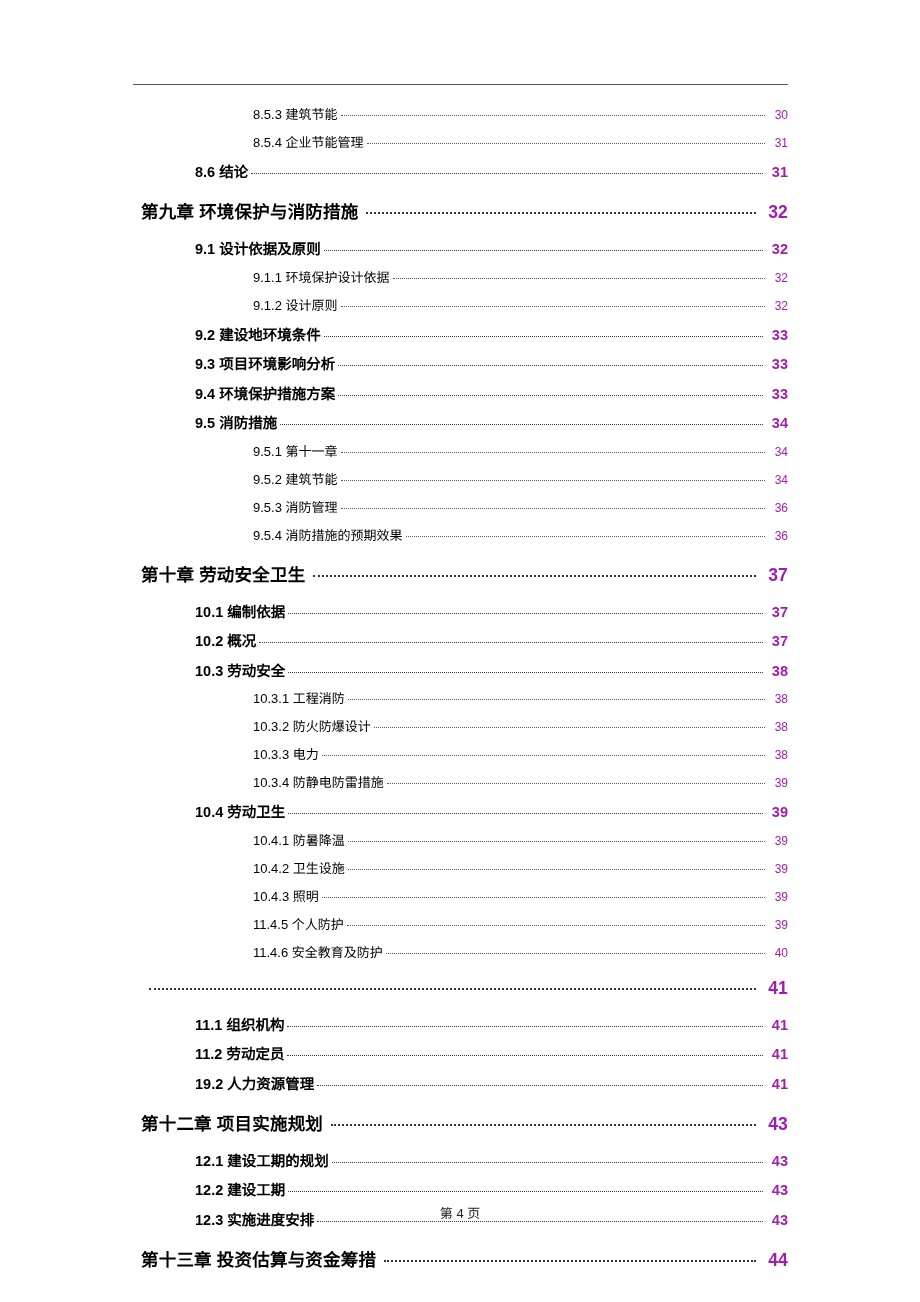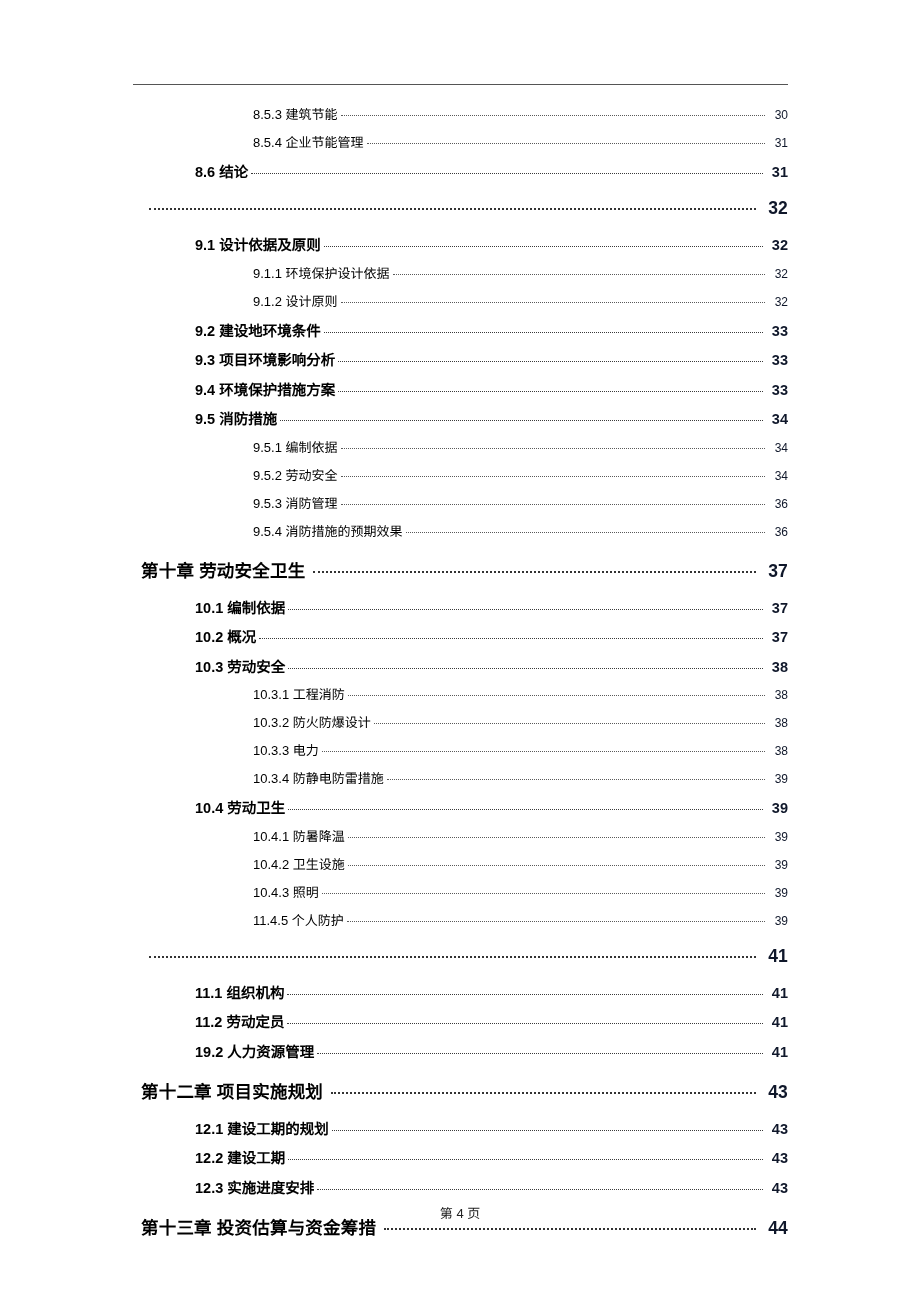--- a/index.html
+++ b/index.html
@@ -56,21 +56,21 @@
     min-width: 8px;
     position: relative;
     top: -3px;
     border-bottom: 1px dotted #3a3a3a;
     margin: 0 3px;
     height: 0;
   }
   .pg {
     flex: 0 0 auto;
     text-align: right;
-    color: #0f172a;
+    color: #a21caf;
   }
 
   
   .lvl-ch {
     font-size: 17.5px;
     font-weight: bold;
     padding-left: 8px;
     margin-top: 17px;
     margin-bottom: 14px;
     letter-spacing: 0.2px;
@@ -130,20 +130,21 @@
           <span class="toc-text">8.5.4 企业节能管理</span>
           <span class="leader"></span>
           <span class="pg">31</span>
         </div>
         <div class="toc-row lvl-2">
           <span class="toc-text">8.6 结论</span>
           <span class="leader"></span>
           <span class="pg">31</span>
         </div>
         <div class="toc-row lvl-ch">
+          <span class="toc-text">第九章  环境保护与消防措施</span>
           <span class="leader"></span>
           <span class="pg">32</span>
         </div>
         <div class="toc-row lvl-2">
           <span class="toc-text">9.1 设计依据及原则</span>
           <span class="leader"></span>
           <span class="pg">32</span>
         </div>
         <div class="toc-row lvl-3">
           <span class="toc-text">9.1.1 环境保护设计依据</span>
@@ -169,26 +170,26 @@
           <span class="toc-text">9.4 环境保护措施方案</span>
           <span class="leader"></span>
           <span class="pg">33</span>
         </div>
         <div class="toc-row lvl-2">
           <span class="toc-text">9.5 消防措施</span>
           <span class="leader"></span>
           <span class="pg">34</span>
         </div>
         <div class="toc-row lvl-3">
-          <span class="toc-text">9.5.1 编制依据</span>
+          <span class="toc-text">9.5.1 第十一章</span>
           <span class="leader"></span>
           <span class="pg">34</span>
         </div>
         <div class="toc-row lvl-3">
-          <span class="toc-text">9.5.2 劳动安全</span>
+          <span class="toc-text">9.5.2 建筑节能</span>
           <span class="leader"></span>
           <span class="pg">34</span>
         </div>
         <div class="toc-row lvl-3">
           <span class="toc-text">9.5.3 消防管理</span>
           <span class="leader"></span>
           <span class="pg">36</span>
         </div>
         <div class="toc-row lvl-3">
           <span class="toc-text">9.5.4 消防措施的预期效果</span>
@@ -252,20 +253,25 @@
         </div>
         <div class="toc-row lvl-3">
           <span class="toc-text">10.4.3 照明</span>
           <span class="leader"></span>
           <span class="pg">39</span>
         </div>
         <div class="toc-row lvl-3">
           <span class="toc-text">11.4.5 个人防护</span>
           <span class="leader"></span>
           <span class="pg">39</span>
+        </div>
+        <div class="toc-row lvl-3">
+          <span class="toc-text">11.4.6 安全教育及防护</span>
+          <span class="leader"></span>
+          <span class="pg">40</span>
         </div>
         <div class="toc-row lvl-ch">
           <span class="leader"></span>
           <span class="pg">41</span>
         </div>
         <div class="toc-row lvl-2">
           <span class="toc-text">11.1 组织机构</span>
           <span class="leader"></span>
           <span class="pg">41</span>
         </div>

